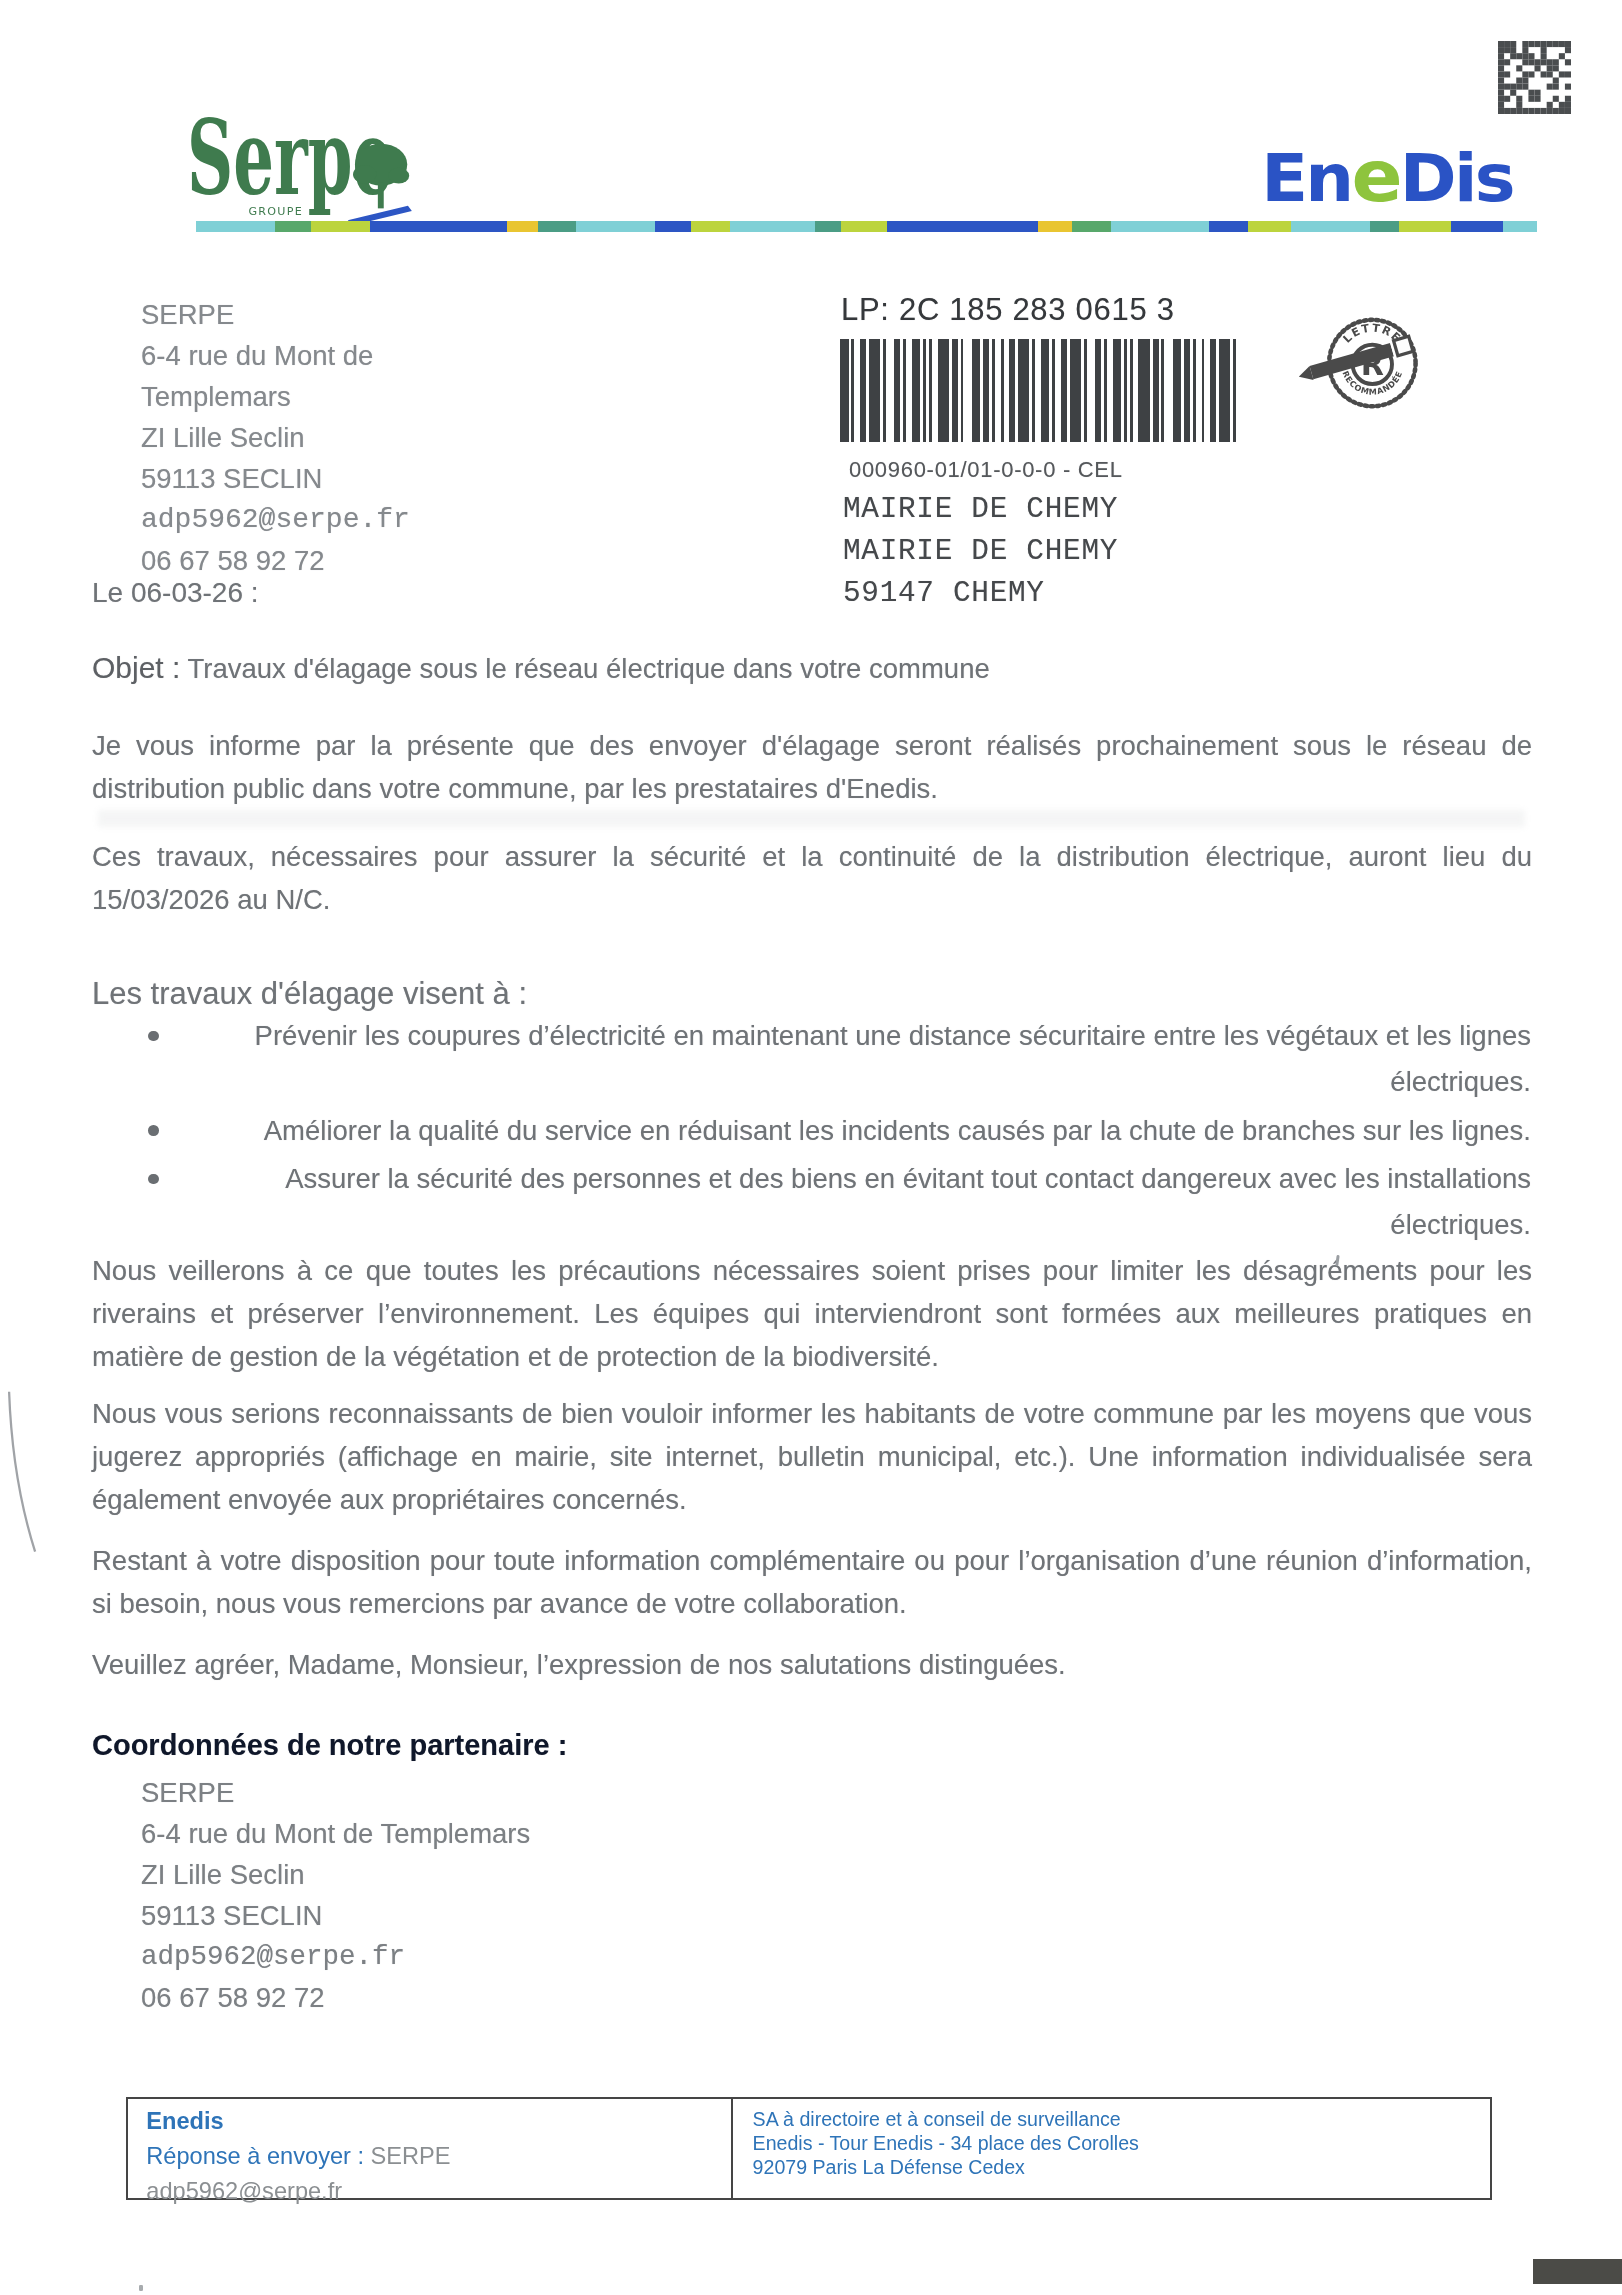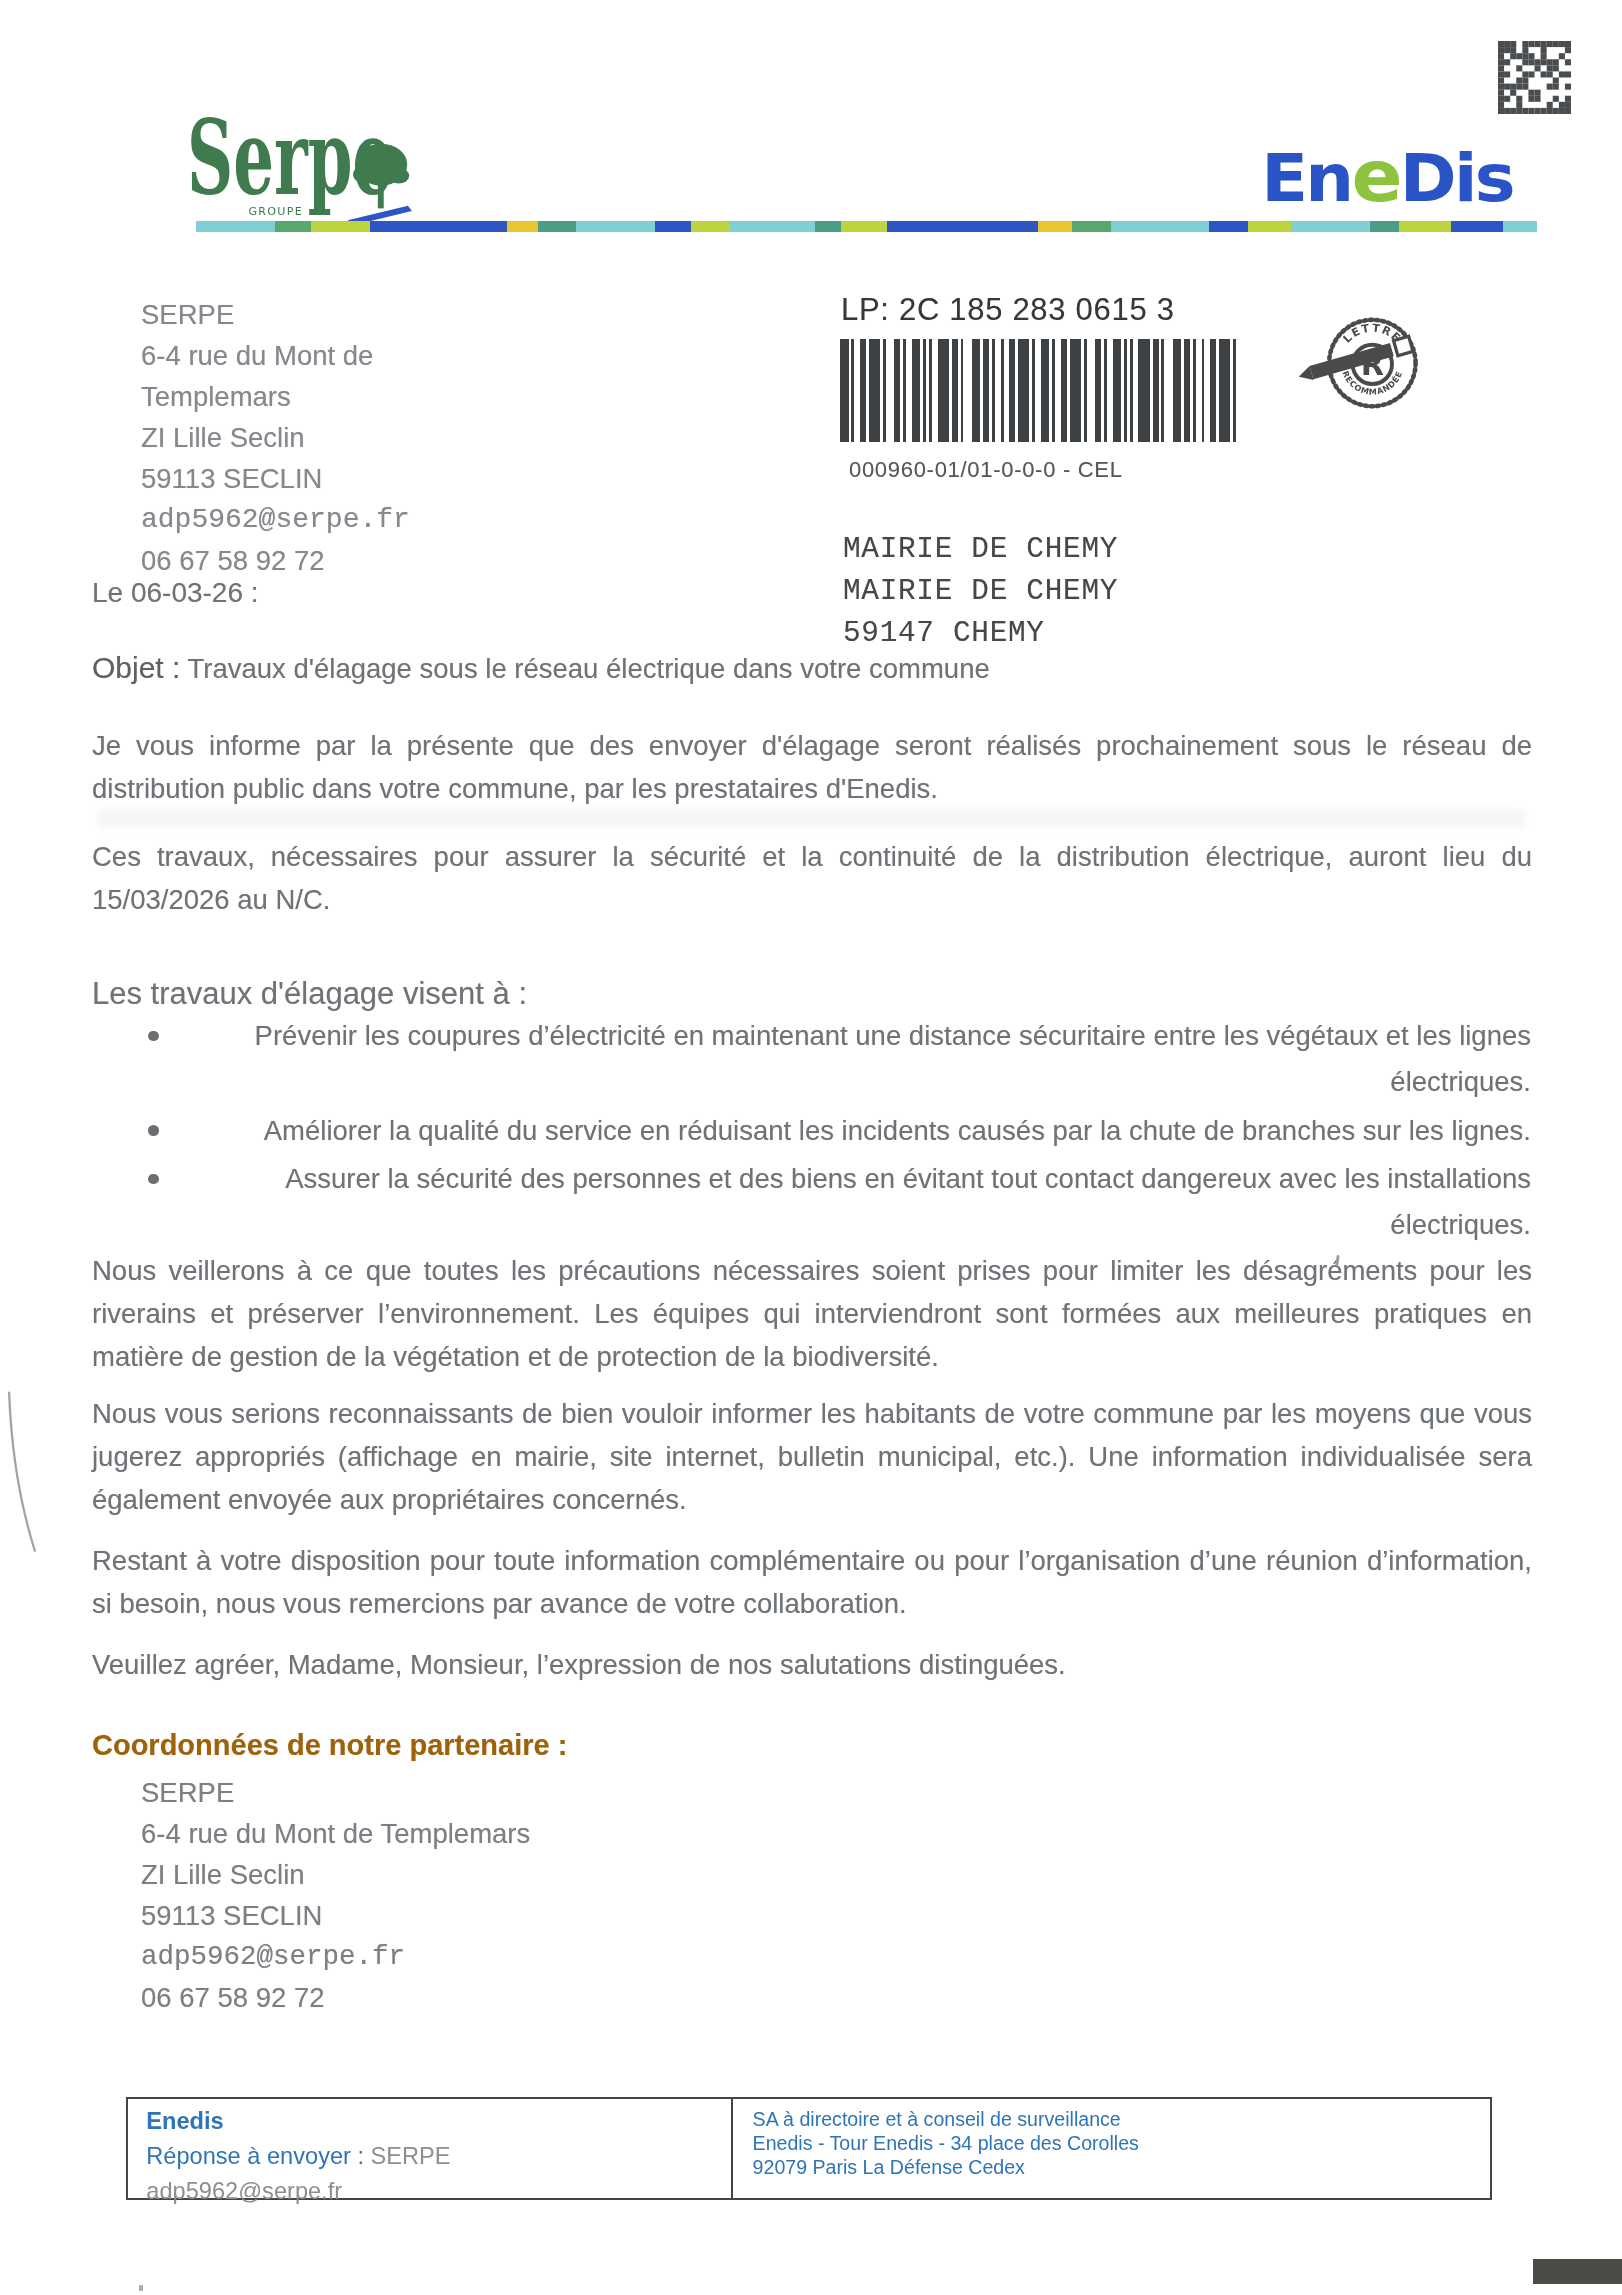--- a/index.html
+++ b/index.html
@@ -14,33 +14,33 @@
 
   
   .sender{left:141px;top:294px;font-size:27.5px;line-height:41px;color:#85898d;}
   .mono{font-family:"Liberation Mono",monospace;}
 
   
   .lp{left:841px;top:292px;font-size:31px;color:#35383b;letter-spacing:0.7px;}
   .barcode{left:840px;top:339px;width:402px;height:103px;display:flex;align-items:stretch;}
   .barcode div{height:100%;}
   .refline{left:849px;top:457px;font-size:22px;color:#55585b;letter-spacing:0.7px;}
-  .recipient{left:843px;top:489px;font-size:29.4px;line-height:42px;color:#45484b;letter-spacing:0.7px;margin-top:40px;}
+  .recipient{left:843px;top:489px;font-size:29.4px;line-height:42px;color:#45484b;letter-spacing:0.7px;}
 
   
   .dateline{left:92px;top:577px;font-size:28px;}
   .objet{left:92px;top:651px;font-size:27.5px;}
   .objet .lbl{font-size:30px;color:#5d6064;}
   .para{left:92px;width:1440px;font-size:27.5px;line-height:43px;text-align:justify;}
   .goals{left:92px;top:976px;font-size:31px;}
   .bullets{left:196px;top:1013px;width:1335px;font-size:27.5px;line-height:46px;text-align:right;}
   .bullets .li{position:relative;margin:0 0 2.6px 0;}
   .bullets .dot{position:absolute;left:-48px;top:17.7px;width:10.5px;height:10.5px;border-radius:50%;background:#6a6e72;}
   .closingp{left:92px;top:1649px;font-size:27.5px;}
-  .partnerhead{left:92px;top:1729px;font-size:29px;font-weight:bold;color:#a16207;}
+  .partnerhead{left:92px;top:1729px;font-size:29px;font-weight:bold;color:#0f172a;}
   .partner{left:141px;top:1772px;font-size:27.5px;line-height:41px;color:#7c8084;}
 
   
   .fbox{left:126px;top:2097px;width:1362px;height:99px;border:2px solid #454545;display:flex;background:#fff;}
   .fleft{width:605px;border-right:2px solid #454545;padding:9.2px 0 0 18.3px;box-sizing:border-box;}
   .fright{flex:1;padding:7.9px 0 0 19.6px;box-sizing:border-box;color:#2e74b8;font-size:19.6px;line-height:24px;}
   .fcompany{color:#2e74b8;font-weight:bold;font-size:23.6px;}
   .freply{margin-top:7.9px;font-size:23.6px;color:#2e74b8;}
   .freply .val{color:#8b8f92;}
   .femail{margin-top:7.9px;font-size:23.6px;color:#8b8f92;}

